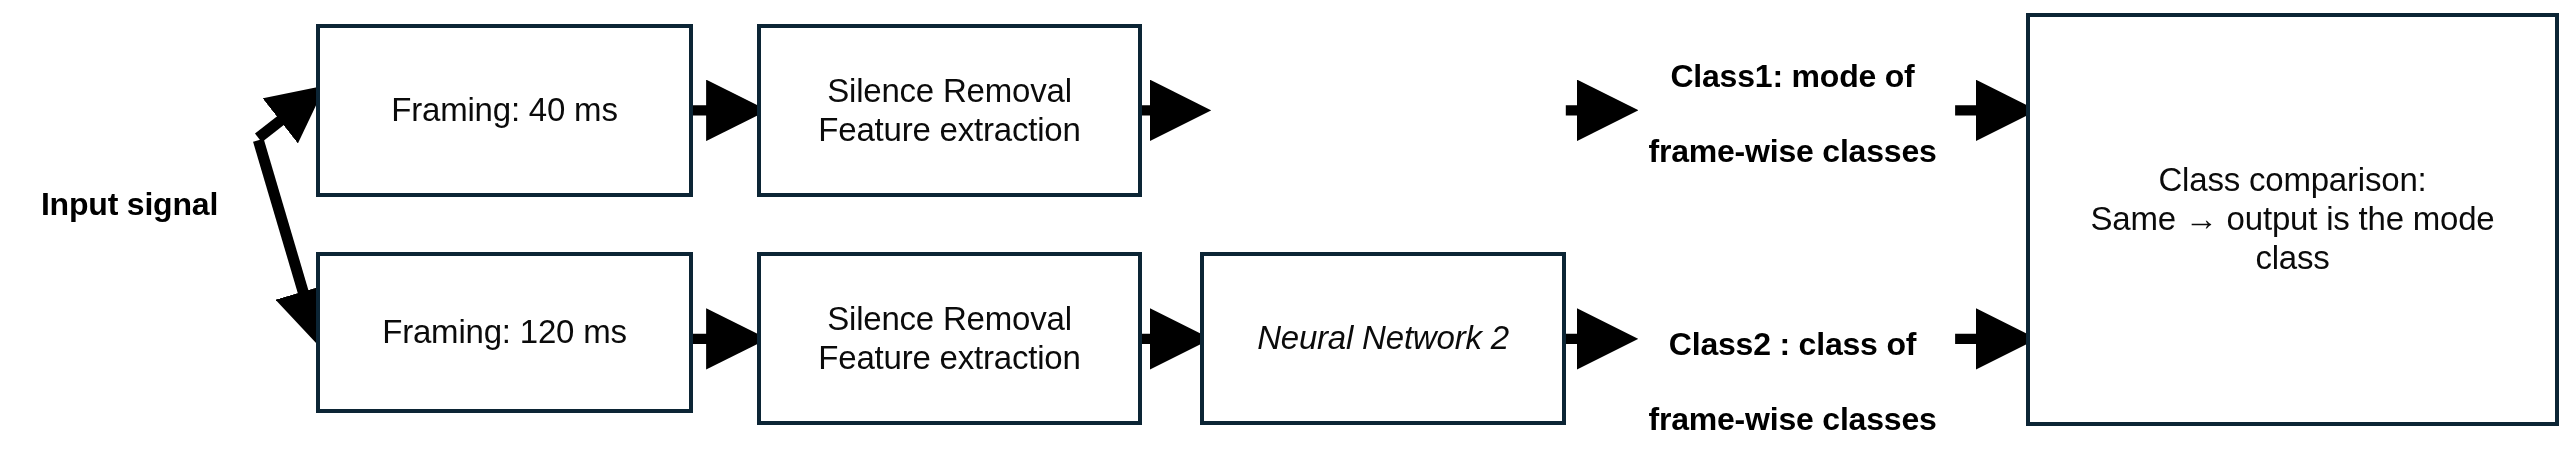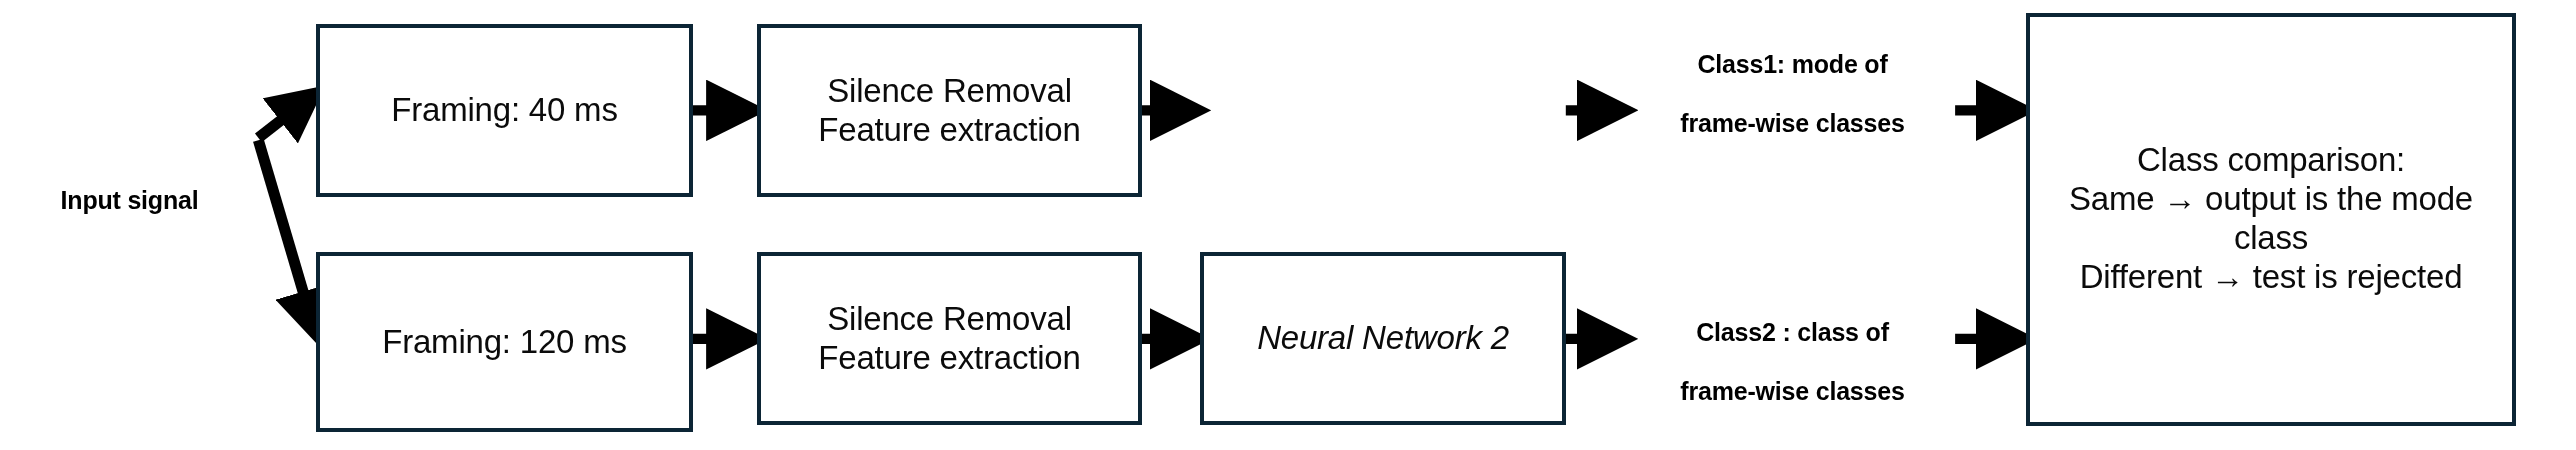--- a/index.html
+++ b/index.html
@@ -34,21 +34,21 @@
     color: #0b0b0b;
     font-weight: 400;
     letter-spacing: -0.2px;
   }
   .node .txt { display: block; padding: 0 8px; }
 
   
   .label {
     position: absolute;
     font-weight: bold;
-    font-size: 25px;
+    font-size: 32px;
     line-height: 1.18;
     color: #000000;
     text-align: center;
     letter-spacing: -0.2px;
     white-space: pre-line;
   }
   .label.left-label {
     text-align: center;
     white-space: nowrap;
   }
@@ -107,43 +107,42 @@
       <span>Feature extraction</span>
     </span>
   </div>
 
 
   <div class="label" style="left:1615px; top:20px; width:355px;">
     <span>Class1: mode of</span><br>
     <span>frame-wise classes</span>
   </div>
 
-  <div class="node" style="left:316px; top:252px; width:377px; height:180px;">
+  <div class="node" style="left:316px; top:252px; width:377px; height:161px;">
     <span class="txt">Framing: 120 ms</span>
   </div>
 
   <div class="node" style="left:757px; top:252px; width:385px; height:173px;">
     <span class="txt">
       <span>Silence Removal</span><br>
       <span>Feature extraction</span>
     </span>
   </div>
 
   <div class="node" style="left:1200px; top:252px; width:366px; height:173px;font-style:italic;">
     <span class="txt">Neural Network 2</span>
   </div>
 
   <div class="label" style="left:1615px; top:288px; width:355px;">
     <span>Class2 : class of</span><br>
     <span>frame-wise classes</span>
   </div>
 
-  <div class="node" style="left:2026px; top:12.6px; width:490px; height:413px;">
+  <div class="node" style="left:2026px; top:12.6px; width:533px; height:413px;">
     <span class="txt">
       <span>Class comparison:</span><br>
       <span>Same → output is the mode</span><br>
       <span>class</span><br>
-      <span>Different → test is rejected</span>
     </span>
   </div>
 
 </div>
 
 
 </body></html>

